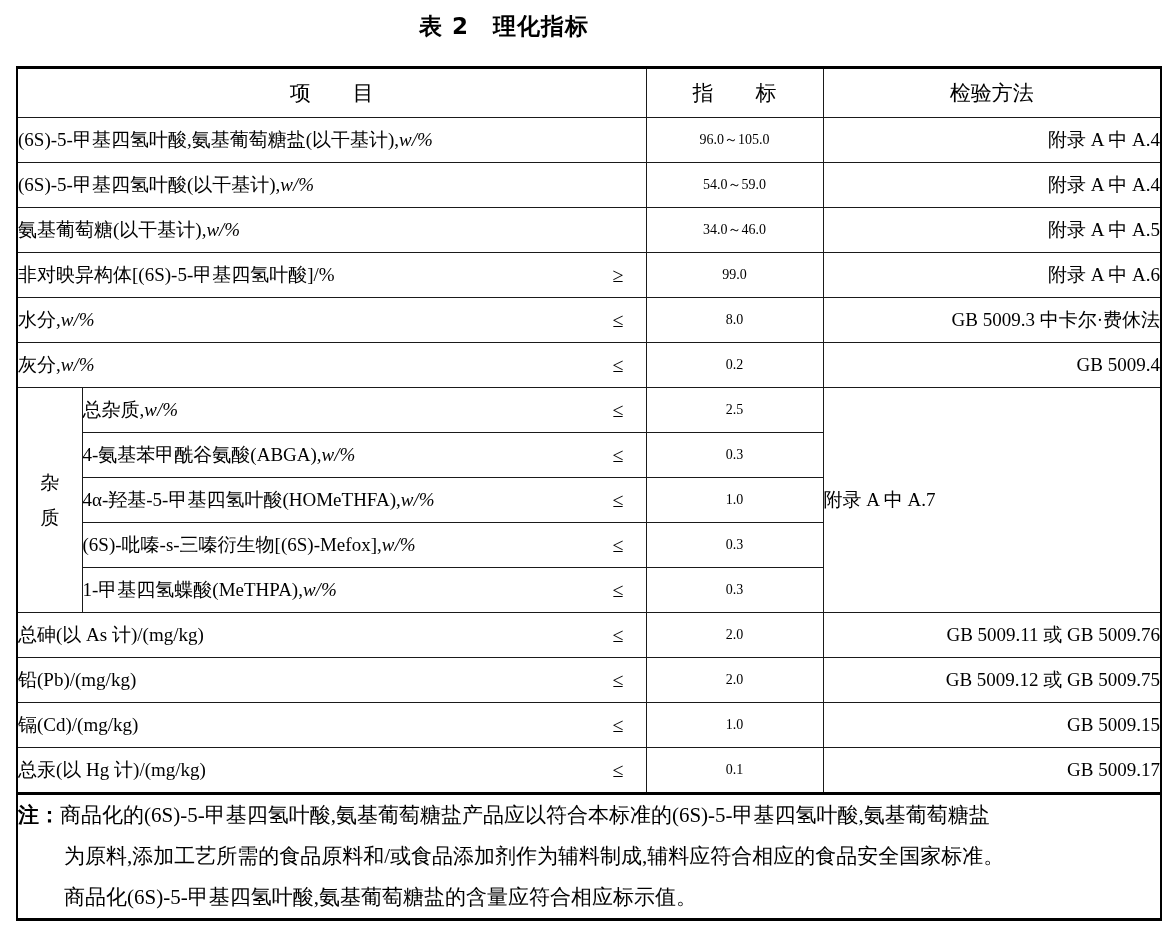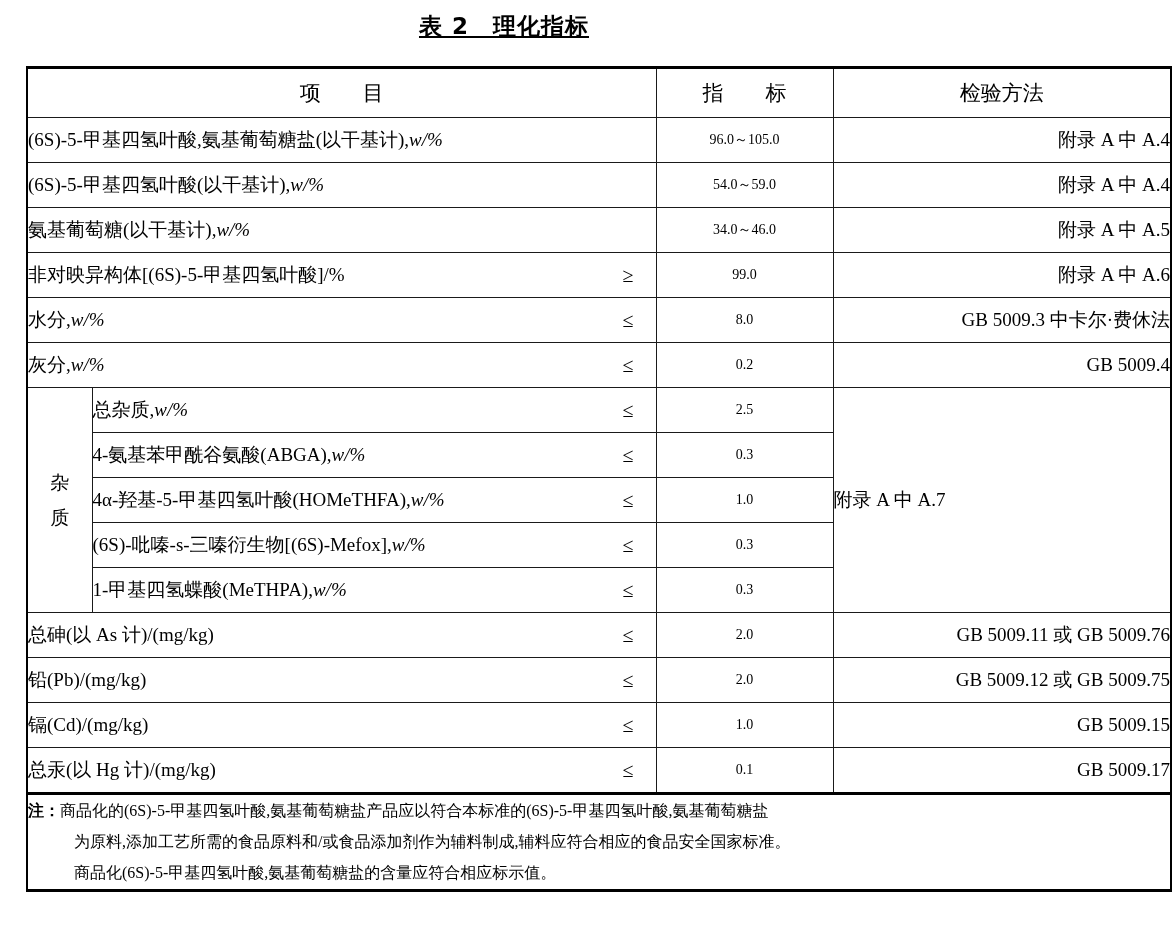--- a/index.html
+++ b/index.html
@@ -13,21 +13,20 @@
     font-family: "Liberation Serif", "DejaVu Serif", serif;
     color: #000000;
     -webkit-font-smoothing: antialiased;
   }
 
   .page {
     position: relative;
     width: 1008px;
     height: 937px;
     box-sizing: border-box;
-    text-decoration: underline;
   }
 
   
   .table-title {
     text-align: center;
     font-size: 23px;
     font-weight: bold;
     letter-spacing: 1px;
     padding-top: 11px;
     font-family: "DejaVu Sans", "Liberation Sans", sans-serif;
@@ -39,21 +38,20 @@
     left: 16px;
     top: 66px;
     width: 1144px;
   }
 
   table.spec {
     border-collapse: collapse;
     width: 1144px;
     table-layout: fixed;
     font-size: 19px;
-    margin-left: 10px;
   }
 
   table.spec td, table.spec th {
     border: 1px solid #1a1a1a;
     padding: 0;
     vertical-align: middle;
     font-weight: normal;
   }
 
   
@@ -115,21 +113,21 @@
     vertical-align: middle;
   }
 
   i.v { font-style: italic; font-family: "Liberation Serif", serif; }
 
   
   .note-cell {
     padding: 14px 30px 16px 30px;
     text-align: left;
     line-height: 1.95;
-    font-size: 16px;
+    font-size: 21px;
   }
   .note-cell .note-label {
     font-weight: bold;
     font-family: "DejaVu Sans", "Liberation Sans", sans-serif;
   }
   .note-line { display: block; white-space: nowrap; }
   .note-indent { display: inline-block; width: 46px; }
 </style>
 </head>
 <body>

